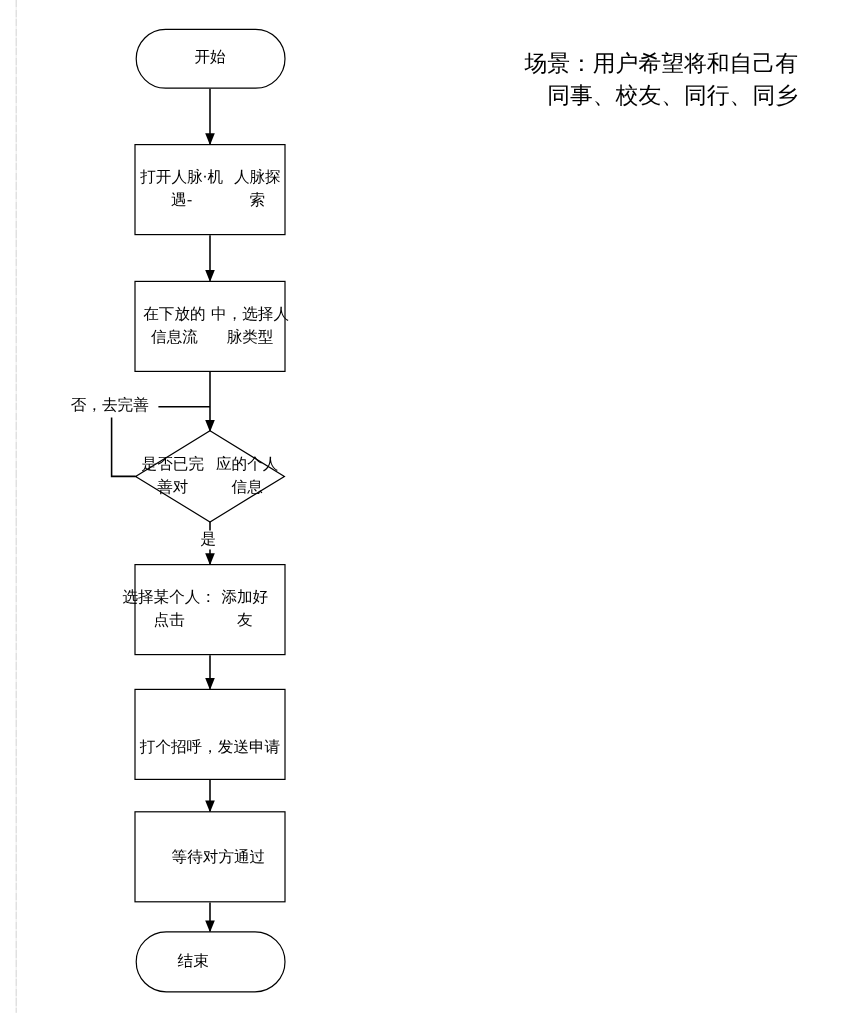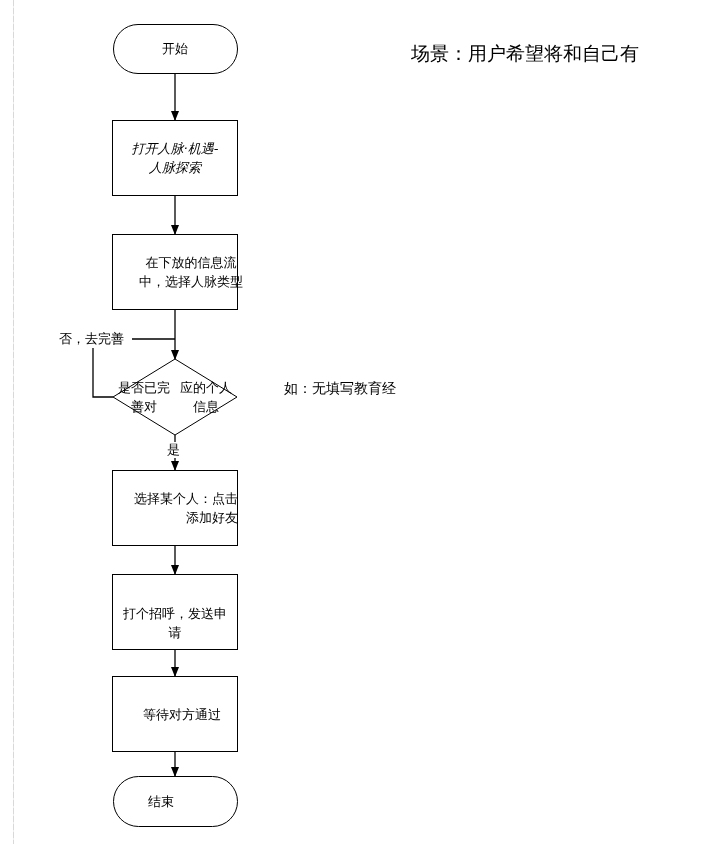--- a/index.html
+++ b/index.html
@@ -3,21 +3,21 @@
   <meta charset="utf-8">
   <style>
     html, body { margin: 0; padding: 0; background: #ffffff; }
     body { width: 722px; height: 844px; position: relative; overflow: hidden;
            font-family: "DejaVu Sans", "Liberation Sans", sans-serif; color: #000; }
     #canvas { position: absolute; left: 0; top: 0; width: 722px; height: 844px; }
     .node-text { position: absolute; text-align: center; font-size: 13px; line-height: 19px;
                  display: flex; align-items: center; justify-content: center; }
     .label { position: absolute; font-size: 13px; line-height: 18px; white-space: nowrap; }
     .note { position: absolute; font-family: "DejaVu Serif", "Liberation Serif", serif;
-            font-size: 19px; line-height: 27px; text-align: center; }
+            font-size: 19px; line-height: 27px; text-align: right; }
     .note2 { position: absolute; font-size: 14px; line-height: 20px; text-align: center; }
     .edge-line { position: absolute; left: 13px; top: 0; width: 1px; height: 844px;
                  background: repeating-linear-gradient(#d9d9d9 0 6px, #eeeeee 6px 8px); }
   </style>
 </head>
 <body>
 
 <div class="edge-line"></div>
 
 <svg id="canvas" width="722" height="844" viewBox="0 0 722 844">
@@ -44,48 +44,48 @@
   <polyline points="113,397 93,397 93,348" fill="none" stroke="#000" stroke-width="1.3"></polyline>
   <line x1="132" y1="339" x2="175" y2="339" stroke="#000" stroke-width="1.3"></line>
   <line x1="175" y1="546" x2="175" y2="574" stroke="#000" stroke-width="1.3" marker-end="url(#arrow)"></line>
   <line x1="175" y1="650" x2="175" y2="676" stroke="#000" stroke-width="1.3" marker-end="url(#arrow)"></line>
   <line x1="175" y1="752" x2="175" y2="776" stroke="#000" stroke-width="1.3" marker-end="url(#arrow)"></line>
 </svg>
 
 <div class="node-text" style="left:113px;top:24px;width:124px;height:49px;text-align:right;">
   <span>开始</span>
 </div>
-<div class="node-text" style="left:112px;top:120px;width:126px;height:76px;flex-direction:column;font-style:italic;">
+<div class="node-text" style="left:112px;top:120px;width:126px;height:76px;">
   <span>打开人脉·机遇-</span>
   <span>人脉探索</span>
 </div>
-<div class="node-text" style="left:128px;top:234px;width:126px;height:76px;flex-direction:column;">
+<div class="node-text" style="left:116px;top:234px;width:126px;height:76px;flex-direction:row;">
   <span>在下放的信息流</span>
   <span>中，选择人脉类型</span>
 </div>
 <div class="node-text" style="left:113px;top:359px;width:124px;height:76px;flex-direction:row;">
   <span>是否已完善对</span>
   <span>应的个人信息</span>
 </div>
-<div class="node-text" style="left:112px;top:470px;width:126px;height:76px;flex-direction:column;align-items:flex-end;">
+<div class="node-text" style="left:99px;top:470px;width:126px;height:76px;">
   <span>选择某个人：点击</span>
   <span>添加好友</span>
 </div>
-<div class="node-text" style="left:112px;top:574px;width:126px;height:98px;flex-direction:column;">
+<div class="node-text" style="left:112px;top:574px;width:126px;height:98px;flex-direction:row;">
   <span>打个招呼，发送申</span>
   <span>请</span>
 </div>
 <div class="node-text" style="left:112px;top:676px;width:140px;height:76px;">
   <span>等待对方通过</span>
 </div>
 <div class="node-text" style="left:99px;top:776px;width:124px;height:50px;">
   <span>结束</span>
 </div>
 
 <div class="label" style="left:167px;top:441px;">是</div>
 <div class="label" style="left:59px;top:330px;">否，去完善</div>
 
 <div class="note" style="left:385px;top:40px;width:280px;">
   <div>场景：用户希望将和自己有</div>
+  <div>同事、校友、同行、同乡</div>
 </div>
 <div class="note2" style="left:262px;top:378px;width:156px;">
-  <div>如：无填写教育经</div>
 </div>
 
 </body></html>

